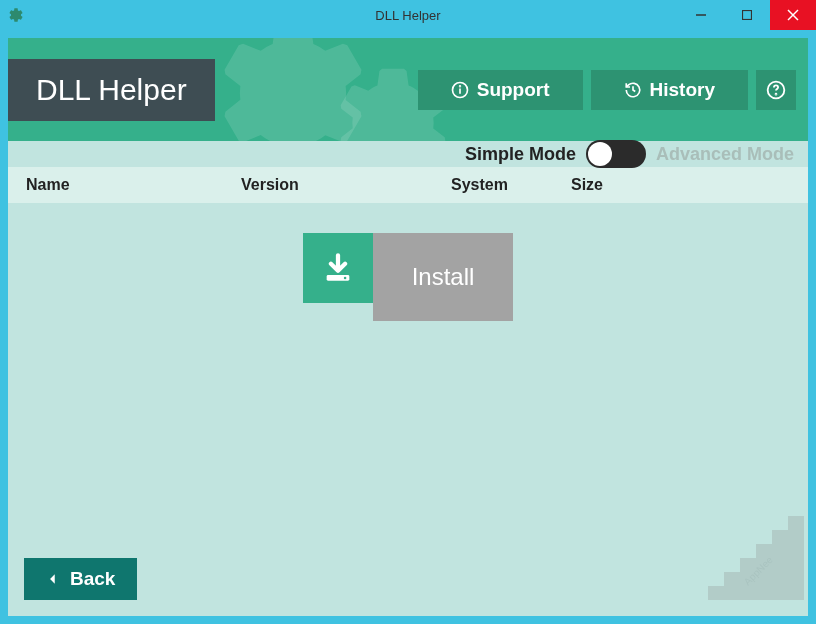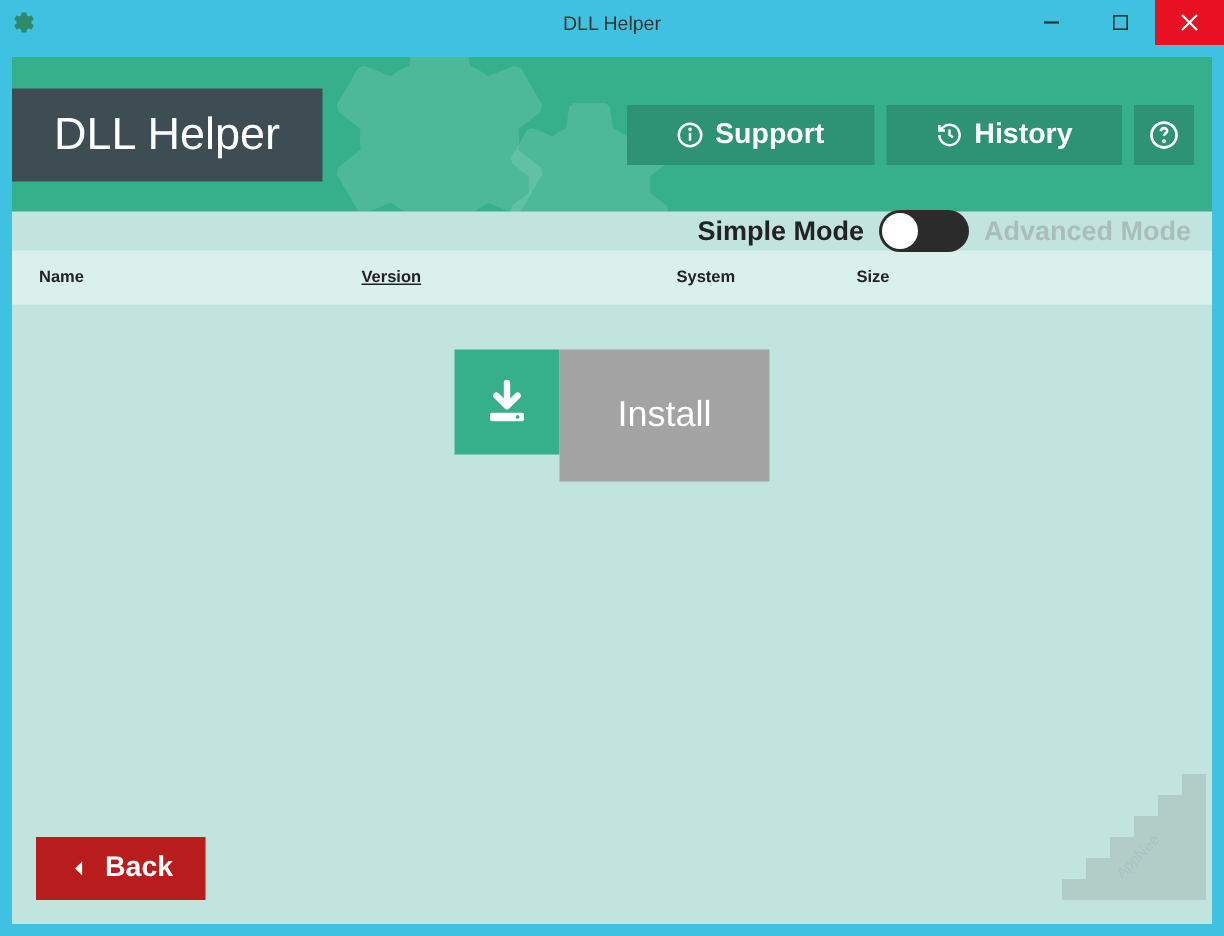--- a/index.html
+++ b/index.html
@@ -25,33 +25,33 @@
     .hdr-btn { background: #2d9372; color: #fff; height: 40px; padding: 0 33px; display: flex; align-items: center; gap: 8px; font-size: 19px; font-weight: 600; cursor: pointer; }
     .hdr-btn.icon-only { padding: 0; width: 40px; justify-content: center; }
     
     .mode-bar { height: 26px; display: flex; align-items: center; justify-content: flex-end; padding: 0 14px; gap: 10px; }
     .mode-label { font-size: 18px; font-weight: 600; color: #222; }
     .mode-label.inactive { color: #a9beb9; }
     .toggle { width: 60px; height: 28px; background: #2b2b2b; border-radius: 14px; position: relative; cursor: pointer; }
     .toggle-knob { position: absolute; left: 2px; top: 2px; width: 24px; height: 24px; background: #fff; border-radius: 50%; }
     
     .table-header { height: 36px; background: #daf0eb; display: flex; align-items: center; padding: 0 18px; }
-    .col { font-size: 11px; font-weight: 700; color: #222; }
+    .col { font-size: 16px; font-weight: 700; color: #222; }
     .col-name { width: 215px; }
-    .col-version { width: 210px; text-decoration: underline; }
+    .col-version { width: 210px; }
     .col-system { width: 120px; }
     .col-size { flex: 1; }
     
     .content { padding: 30px 0 0 0; display: flex; justify-content: center; }
     .install-group { display: flex; }
     .install-icon { width: 70px; height: 70px; background: #35b08b; display: flex; align-items: center; justify-content: center; }
     .install-btn { width: 140px; height: 88px; background: #a3a3a3; color: #fff; display: flex; align-items: center; justify-content: center; font-size: 24px; font-weight: 400; cursor: pointer; }
     
     .footer { position: absolute; bottom: 16px; left: 16px; }
-    .back-btn { background: #b91c1c; color: #fff; height: 42px; padding: 0 22px; display: flex; align-items: center; gap: 10px; font-size: 19px; font-weight: 600; cursor: pointer; }
+    .back-btn { background: #0f766e; color: #fff; height: 42px; padding: 0 22px; display: flex; align-items: center; gap: 10px; font-size: 19px; font-weight: 600; cursor: pointer; }
     
     .watermark { position: absolute; bottom: 0; right: 0; opacity: 0.25; }
   </style>
 </head>
 <body>
 
 <div class="titlebar">
   <span class="titlebar-icon">
     <svg viewBox="0 0 24 24" width="16" height="16" fill="#2d8a6e">
         <path d="M12,8A4,4 0 0,1 16,12A4,4 0 0,1 12,16A4,4 0 0,1 8,12A4,4 0 0,1 12,8M12,10A2,2 0 0,0 10,12A2,2 0 0,0 12,14A2,2 0 0,0 14,12A2,2 0 0,0 12,10M10,22C9.75,22 9.54,21.82 9.5,21.58L9.13,18.93C8.5,18.68 7.96,18.34 7.44,17.94L4.95,18.95C4.73,19.03 4.46,18.95 4.34,18.73L2.34,15.27C2.21,15.05 2.27,14.78 2.46,14.63L4.57,12.97L4.5,12L4.57,11L2.46,9.37C2.27,9.22 2.21,8.95 2.34,8.73L4.34,5.27C4.46,5.05 4.73,4.96 4.95,5.05L7.44,6.05C7.96,5.66 8.5,5.32 9.13,5.07L9.5,2.42C9.54,2.18 9.75,2 10,2H14C14.25,2 14.46,2.18 14.5,2.42L14.87,5.07C15.5,5.32 16.04,5.66 16.56,6.05L19.05,5.05C19.27,4.96 19.54,5.05 19.66,5.27L21.66,8.73C21.79,8.95 21.73,9.22 21.54,9.37L19.43,11L19.5,12L19.43,13L21.54,14.63C21.73,14.78 21.79,15.05 21.66,15.27L19.66,18.73C19.54,18.95 19.27,19.04 19.05,18.95L16.56,17.95C16.04,18.34 15.5,18.68 14.87,18.93L14.5,21.58C14.46,21.82 14.25,22 14,22H10Z"></path>

